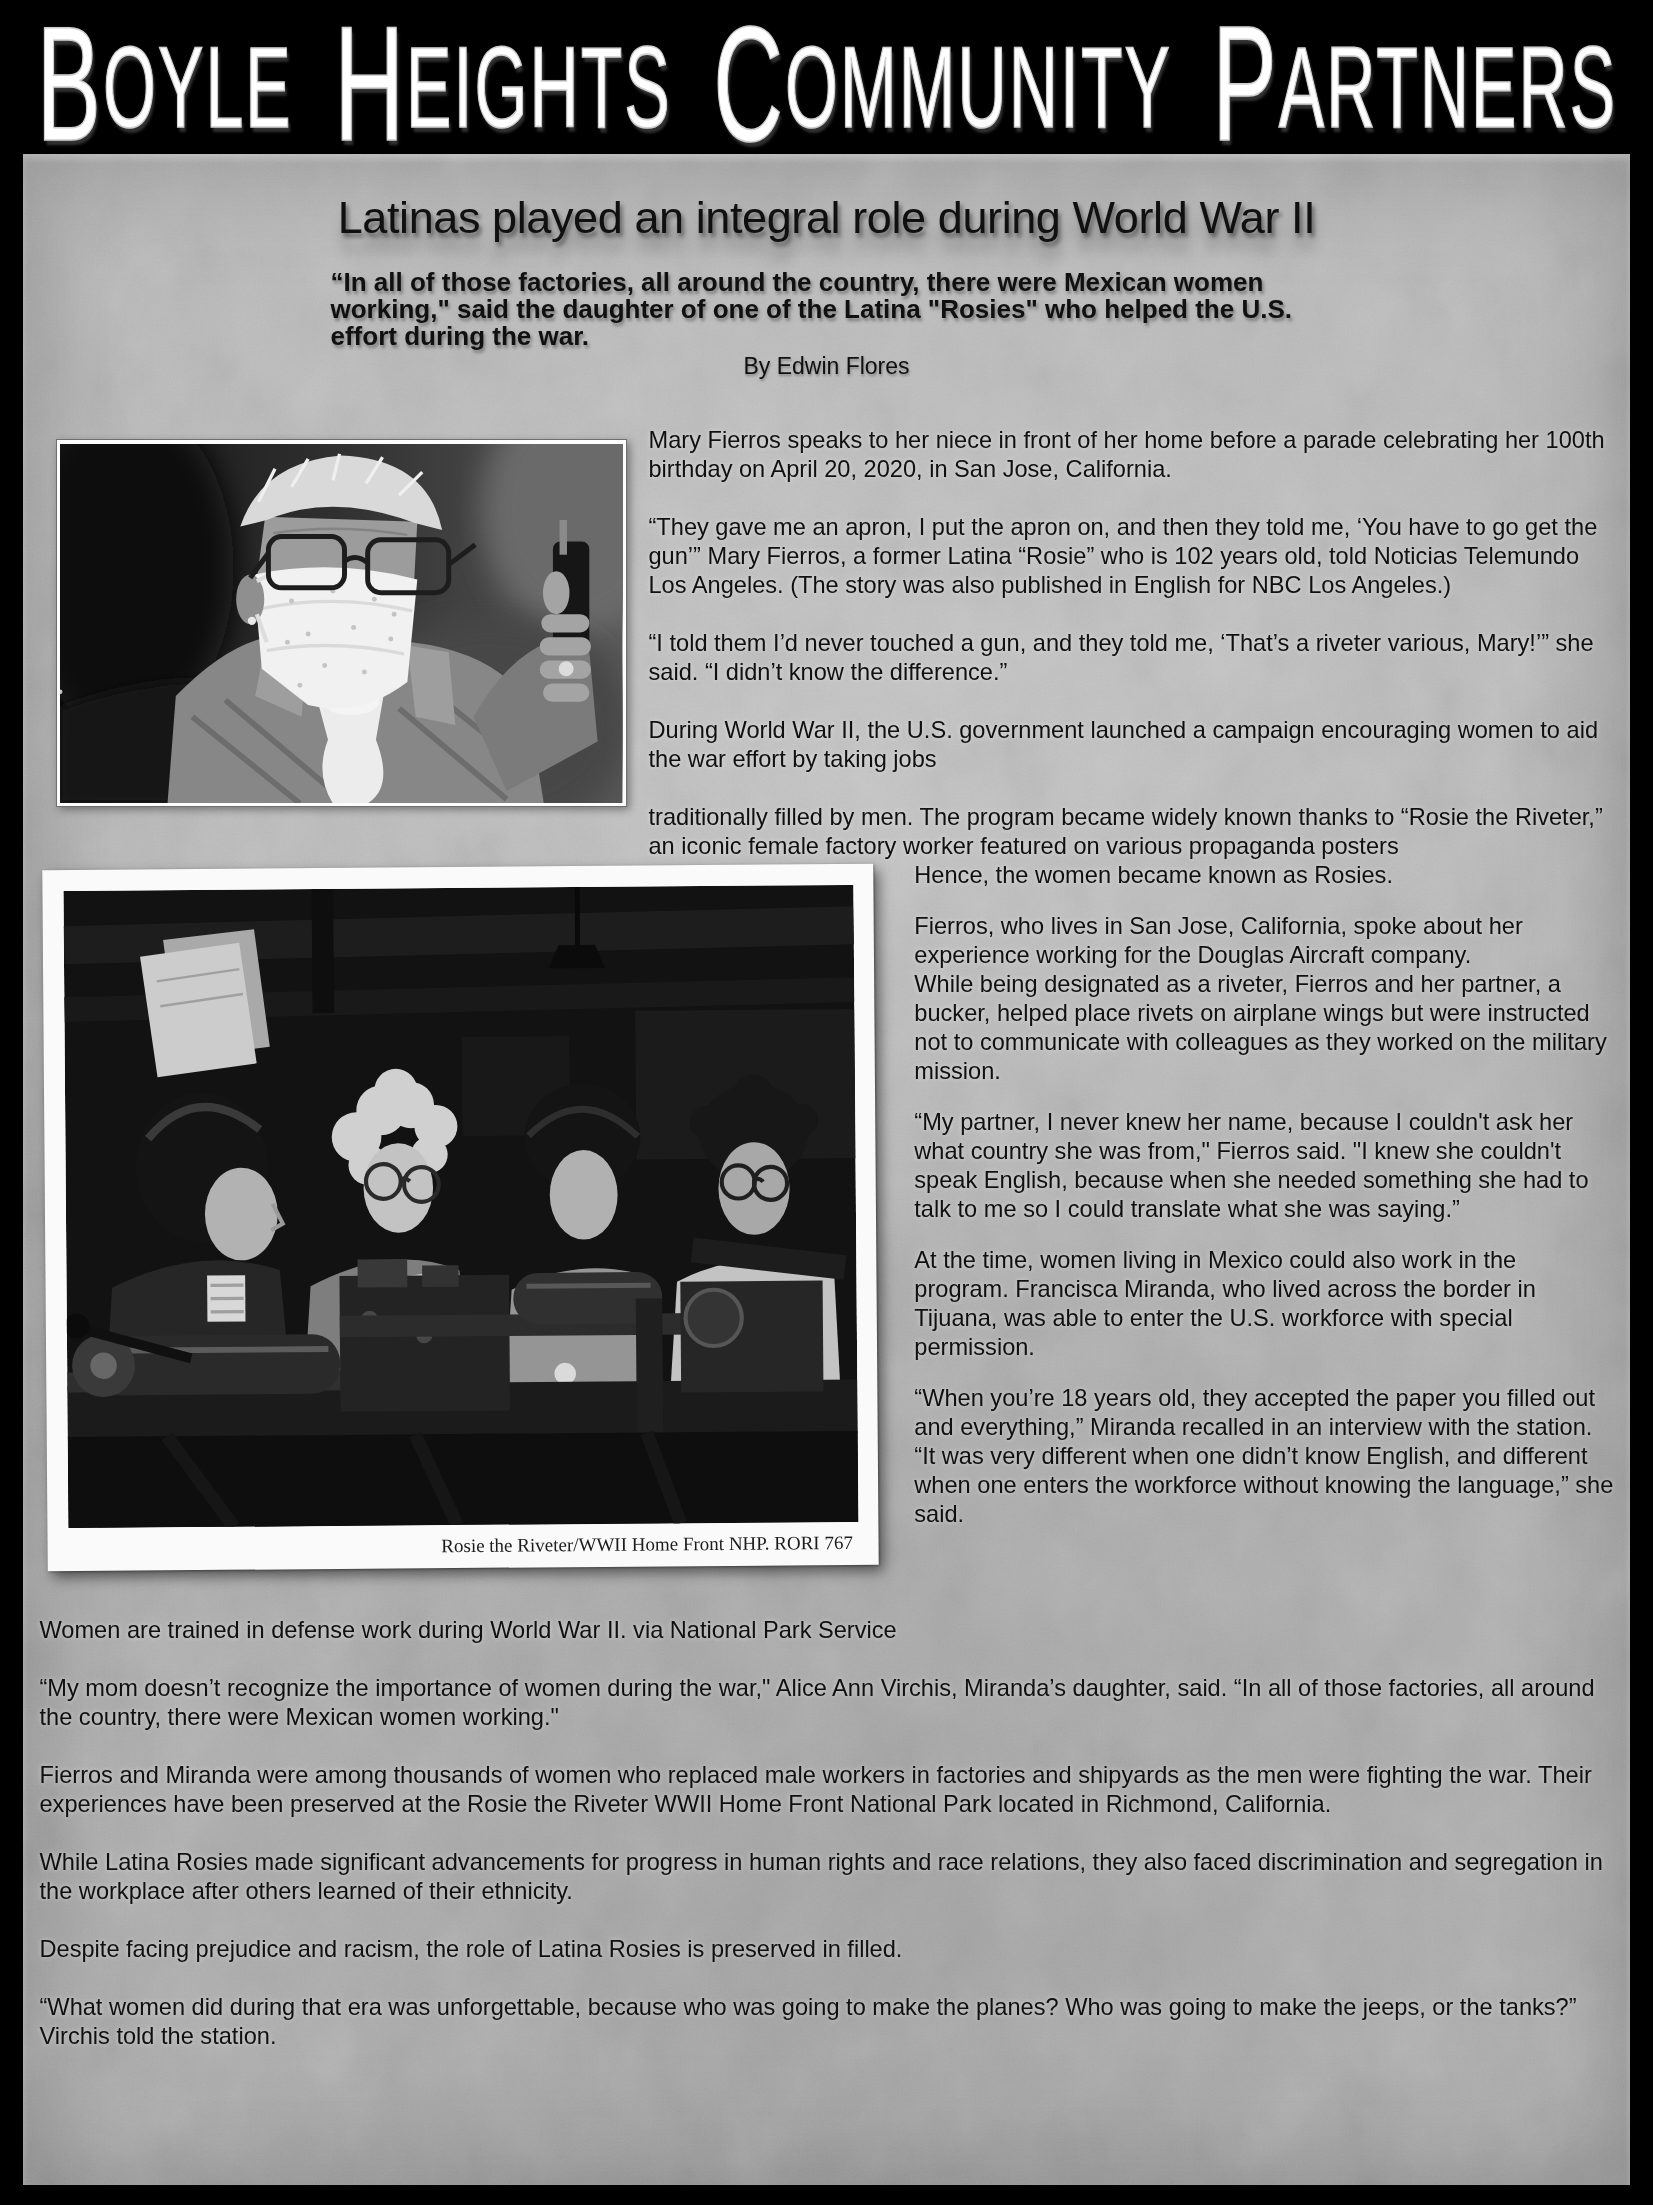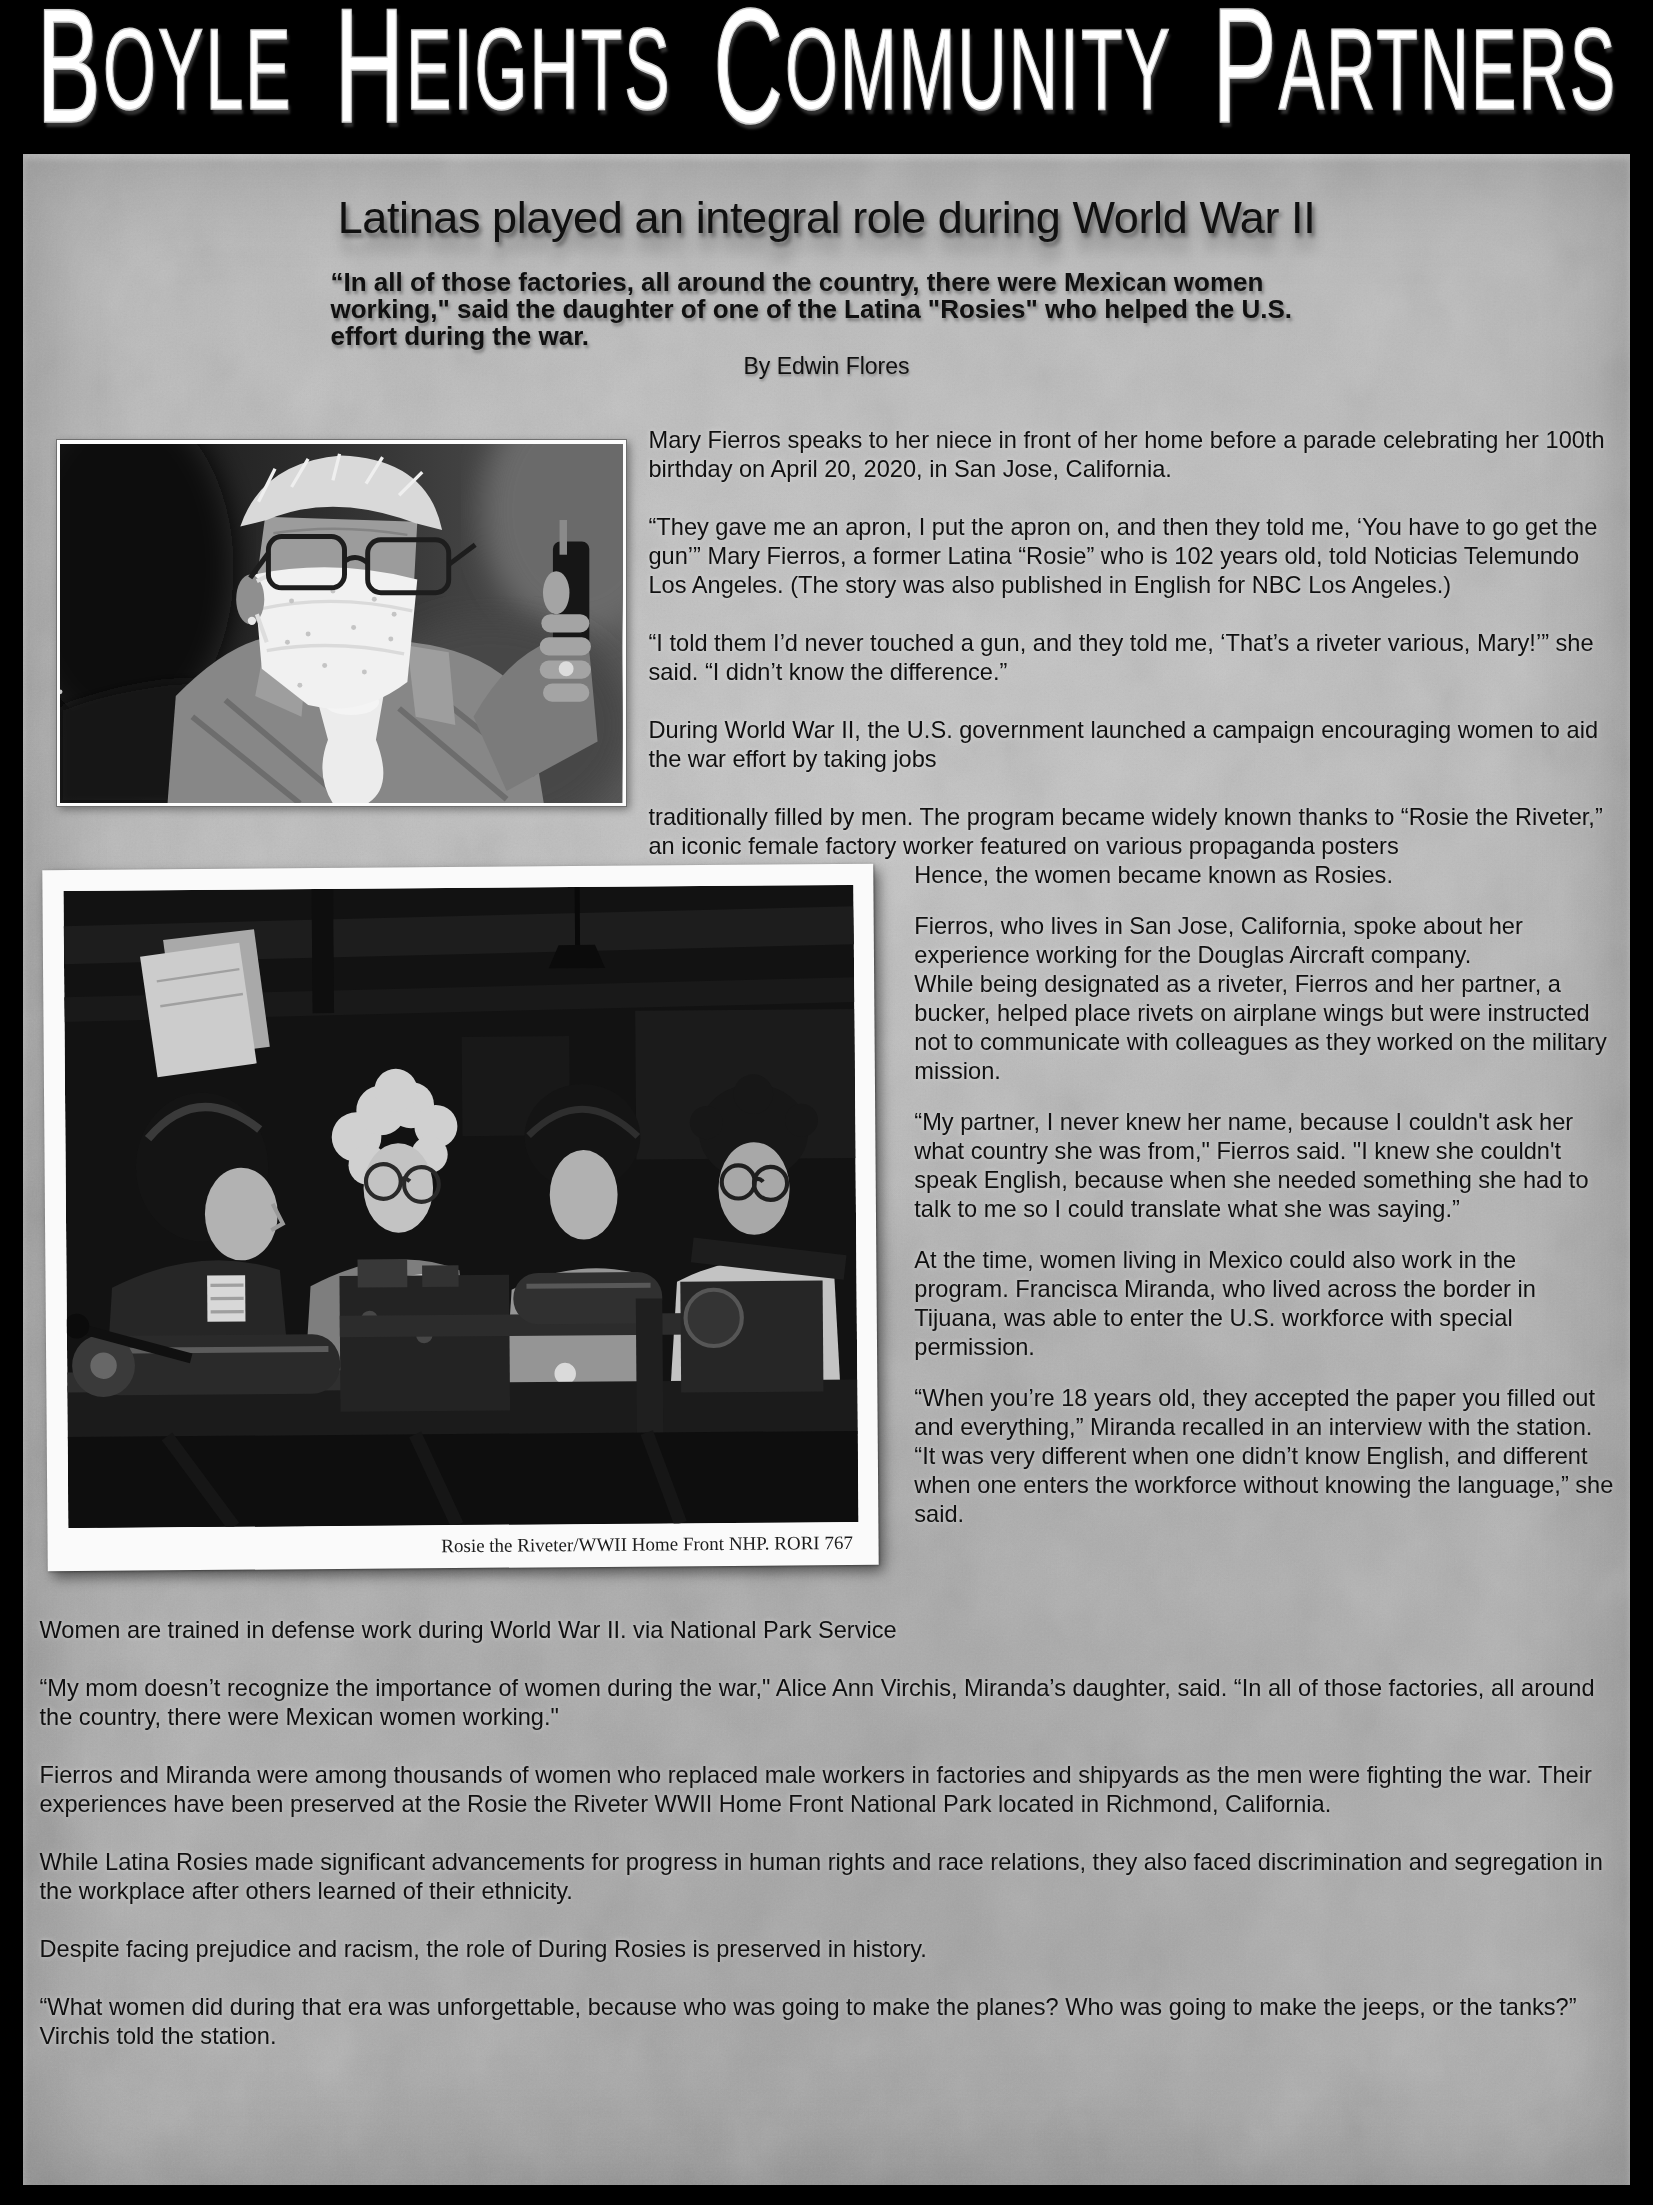--- a/index.html
+++ b/index.html
@@ -1,21 +1,21 @@
 <!DOCTYPE html>
 <html style="font-size:13.2px"><head>
 <meta charset="utf-8">
 <style>
   * { margin:0; padding:0; box-sizing:border-box; }
   html,body { width:1654px; height:2205px; }
   body { background:#000; font-family:"Liberation Sans", sans-serif; position:relative; overflow:hidden; }
 
   
   .masthead { position:absolute; top:0; left:0; width:1654px; height:154px;
-    background:#000; display:flex; align-items:flex-start; justify-content:center; overflow:hidden; }
+    background:#000; display:flex; align-items:flex-end; justify-content:center; overflow:hidden; }
   .masthead h1 { color:#fff; font-weight:normal; font-size:83px; letter-spacing:2.5px; word-spacing:25px;
     white-space:nowrap; transform:scale(0.82,1.38); transform-origin:50% 55%;
     -webkit-text-stroke:1.2px #cfcfcf;
     text-shadow:0 0 1.7px #777, 2.5px 3.3px 2.5px rgba(90,90,90,.55); }
   .masthead h1 .initial { font-size:1.42em; vertical-align:-0.08em; }
 
   
   .paper { position:absolute; left:23px; top:154px; width:1607px; height:2031px;
     background:
       radial-gradient(ellipse 1240px 744px at 52% 30%, rgba(255,255,255,.20), rgba(255,255,255,0) 70%),
@@ -287,20 +287,20 @@
 While being designated as a riveter, Fierros and her partner, a bucker, helped place rivets on airplane wings but were instructed not to communicate with colleagues as they worked on the military mission.</p>
       <p class="col">“My partner, I never knew her name, because I couldn't ask her what country she was from," Fierros said. "I knew she couldn't speak English, because when she needed something she had to talk to me so I could translate what she was saying.”</p>
       <p class="col">At the time, women living in Mexico could also work in the program. Francisca Miranda, who lived across the border in Tijuana, was able to enter the U.S. workforce with special permission.</p>
       <p class="col">“When you’re 18 years old, they accepted the paper you filled out and everything,” Miranda recalled in an interview with the station. “It was very different when one didn’t know English, and different when one enters the workforce without knowing the language,” she said.</p>
 
       <p class="photo2-below-caption">Women are trained in defense work during World War II. via National Park Service</p>
 
       <p>“My mom doesn’t recognize the importance of women during the war," Alice Ann Virchis, Miranda’s daughter, said. “In all of those factories, all around the country, there were Mexican women working."</p>
       <p>Fierros and Miranda were among thousands of women who replaced male workers in factories and shipyards as the men were fighting the war. Their experiences have been preserved at the Rosie the Riveter WWII Home Front National Park located in Richmond, California.</p>
       <p>While Latina Rosies made significant advancements for progress in human rights and race relations, they also faced discrimination and segregation in the workplace after others learned of their ethnicity.</p>
-      <p>Despite facing prejudice and racism, the role of During Rosies is preserved in history.</p>
+      <p>Despite facing prejudice and racism, the role of Latina Rosies is preserved in filled.</p>
       <p>“What women did during that era was unforgettable, because who was going to make the planes? Who was going to make the jeeps, or the tanks?” Virchis told the station.</p>
 
       <div class="clear"></div>
     </div>
   </div>
 </div>
 
 
 </body></html>

